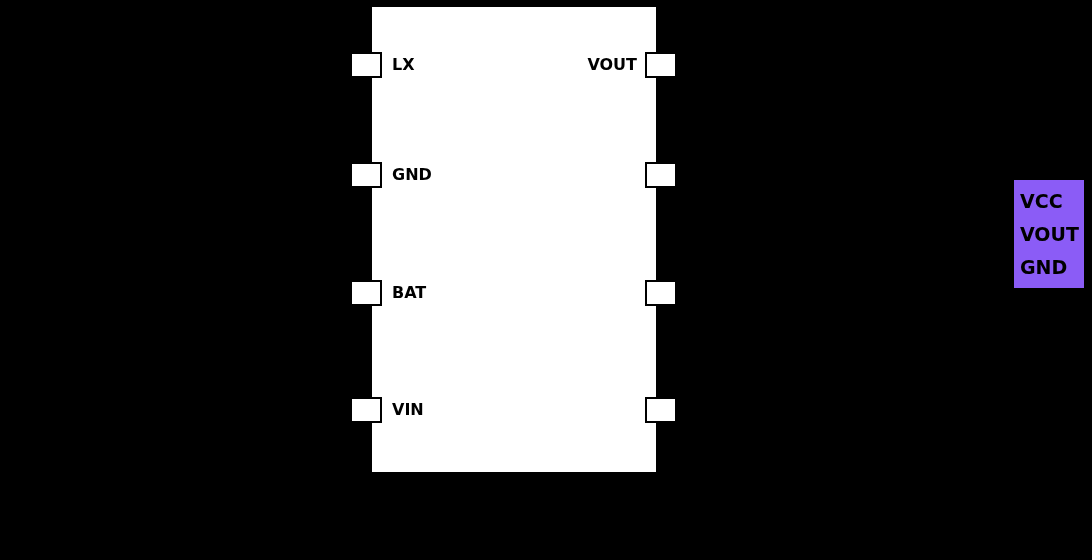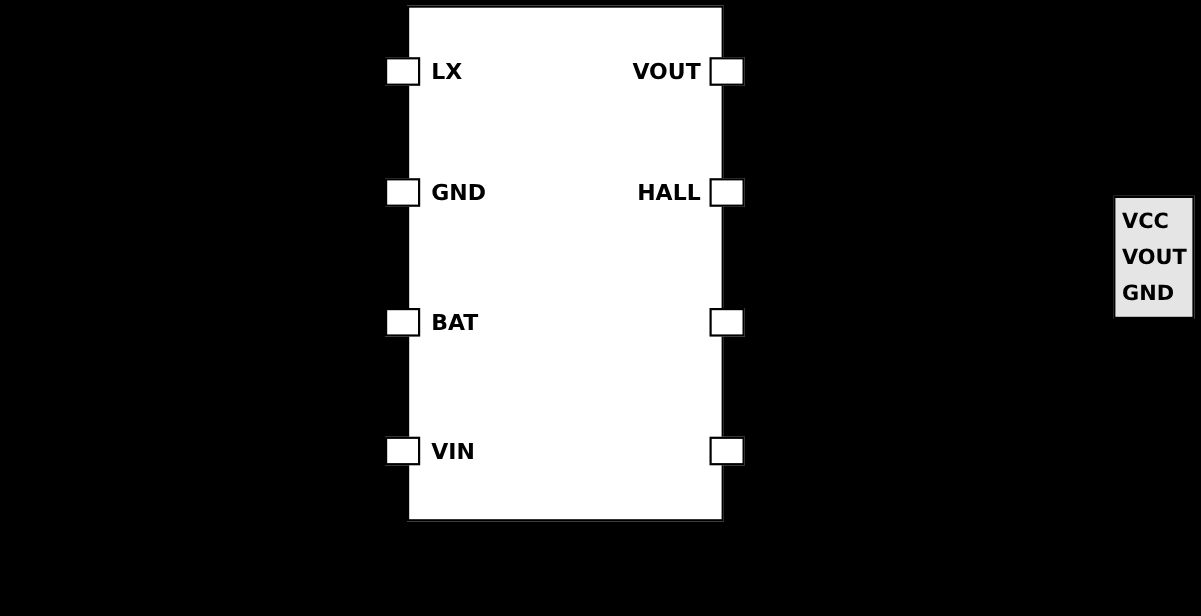--- a/index.html
+++ b/index.html
@@ -37,21 +37,21 @@
     border: 2px solid #000000;
     box-sizing: border-box;
   }
   .pin-pad.side-left  { left: 350px; }
   .pin-pad.side-right { left: 645px; }
   .pin-label {
     position: absolute;
     height: 26px;
     line-height: 26px;
     color: #000000;
-    font-size: 20px;
+    font-size: 16px;
     font-weight: bold;
     letter-spacing: 0px;
     white-space: nowrap;
   }
   .pin-label.align-left {
     left: 392px;
     width: 160px;
     text-align: left;
   }
   .pin-label.align-right {
@@ -62,21 +62,21 @@
   .row-1 { top: 52px; }
   .row-2 { top: 162px; }
   .row-3 { top: 280px; }
   .row-4 { top: 397px; }
   .connector-box {
     position: absolute;
     left: 1012px;
     top: 178px;
     width: 74px;
     height: 112px;
-    background: #e5e5e5;
+    background: #8b5cf6;
     border: 2px solid #000000;
     box-sizing: border-box;
     padding: 5px 0 0 6px;
   }
   .connector-pin-label {
     color: #000000;
     font-size: 19px;
     font-weight: bold;
     line-height: 33px;
     height: 33px;
@@ -99,21 +99,20 @@
   <div class="pin-pad side-right row-2"></div>
   <div class="pin-pad side-right row-3"></div>
   <div class="pin-pad side-right row-4"></div>
 
   <span class="pin-label align-left row-1">LX</span>
   <span class="pin-label align-left row-2">GND</span>
   <span class="pin-label align-left row-4">VIN</span>
   <span class="pin-label align-left row-3">BAT</span>
 
   <span class="pin-label align-right row-1">VOUT</span>
-  <span class="pin-label align-right row-2">HALL</span>
 
   <div class="connector-box">
     <div class="connector-pin-label">VCC</div>
     <div class="connector-pin-label">VOUT</div>
     <div class="connector-pin-label">GND</div>
   </div>
 
 </div>
 
 </body></html>

